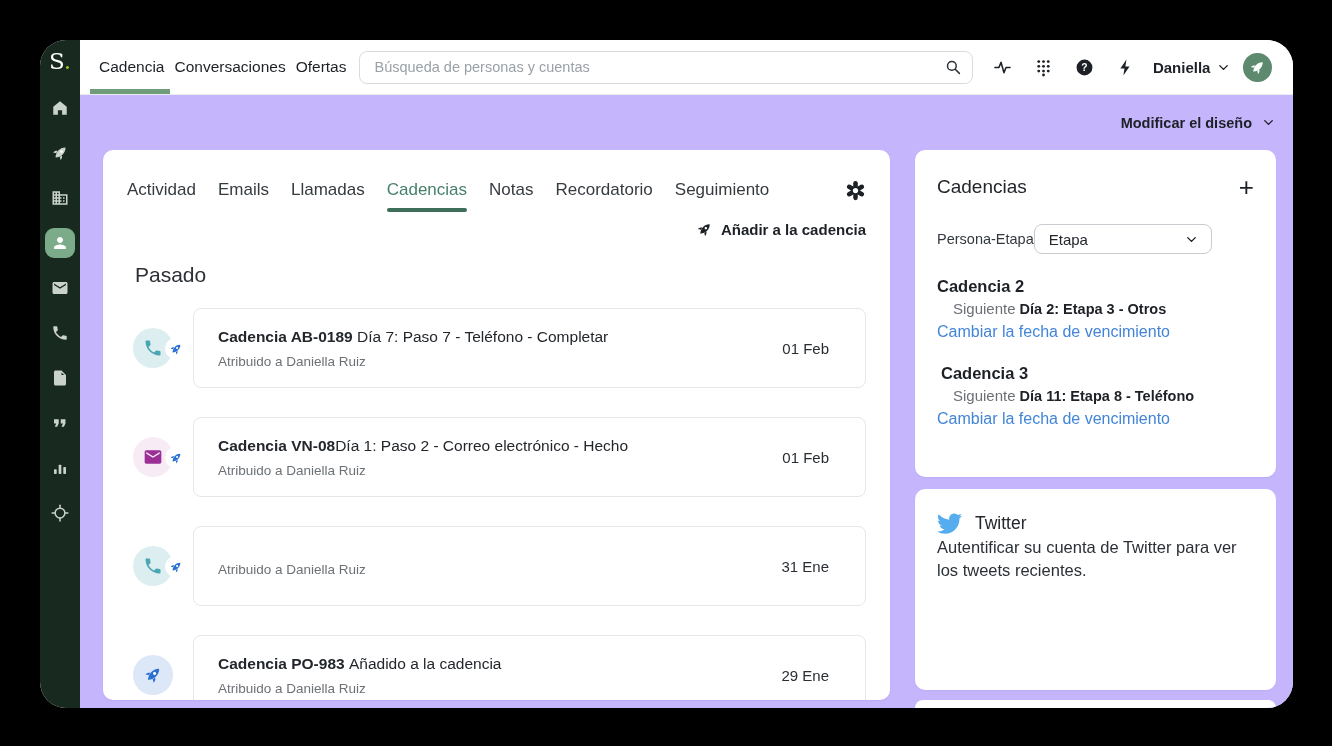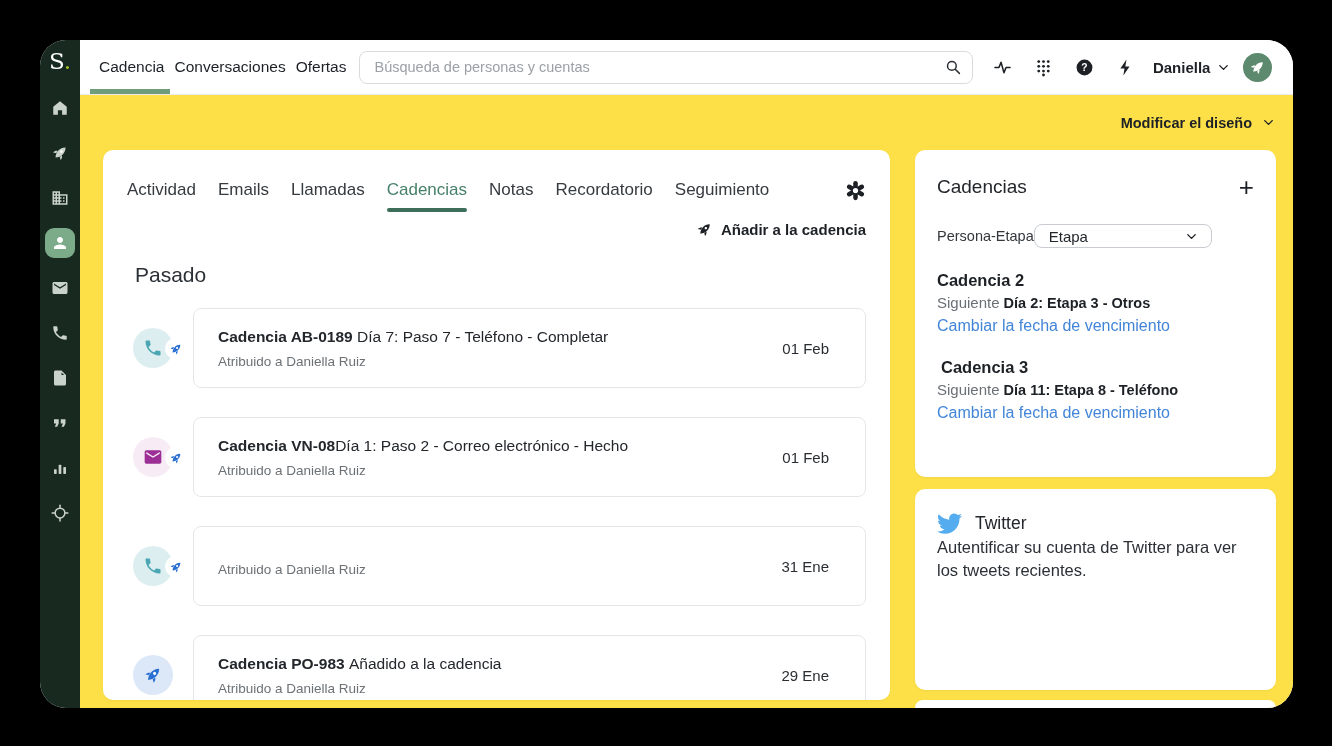--- a/index.html
+++ b/index.html
@@ -35,21 +35,21 @@
   .searchbox input { border:none; outline:none; flex:1; font-size:14.5px; color:#33383d; font-family:"Liberation Sans", sans-serif; }
   .searchbox input::placeholder { color:#9ba1a6; }
   .search-glyph { color:#2b3036; flex-shrink:0; }
   .topbar-icons { display:flex; align-items:center; gap:22px; margin-left:20px; color:#1d2126; }
   .topbar-icons svg { width:19px; height:19px; display:block; }
   .user-chip { display:flex; align-items:center; gap:6px; margin-left:18px; cursor:pointer; }
   .user-name { font-size:15px; font-weight:700; color:#1d2126; }
   .avatar { width:29px; height:29px; border-radius:50%; background:#5d8a6e; display:flex; align-items:center; justify-content:center; margin-left:12px; }
   .avatar svg { width:17px; height:17px; }
   
-  .content { flex:1; background:#fde047; display:flex; flex-direction:column; padding:0 17px 0 23px; min-height:0; }
+  .content { flex:1; background:#c4b5fd; display:flex; flex-direction:column; padding:0 17px 0 23px; min-height:0; }
   .layout-row { height:55px; display:flex; align-items:center; justify-content:flex-end; gap:9px; flex-shrink:0; color:#1d2126; }
   .layout-label { font-size:14.5px; font-weight:700; }
   .cols { flex:1; display:flex; min-height:0; }
   .card { background:#fff; border-radius:10px; box-shadow:0 1px 2px rgba(20,30,40,.05); }
   
   .main-card { width:787px; height:550px; padding:18px 24px 0 24px; overflow:hidden; }
   .tabs { display:flex; align-items:center; gap:22px; height:44px; }
   .tab { font-size:17px; color:#363b40; position:relative; height:100%; display:flex; align-items:center; cursor:pointer; white-space:nowrap; }
   .tab.active { color:#47806a; }
   .tab.active::after { content:""; position:absolute; left:0; right:0; bottom:0; height:4px; background:#3d6e5a; border-radius:2px; }
@@ -76,27 +76,27 @@
   .item-attr { font-size:13.5px; color:#6c7176; margin-top:7px; }
   .item-date { font-size:15px; color:#2a2e33; flex-shrink:0; margin-left:16px; }
   
   .right-col { flex:1; margin-left:25px; display:flex; flex-direction:column; min-width:0; }
   .cad-card { height:327px; padding:24px 22px; }
   .cad-head { display:flex; align-items:center; justify-content:space-between; }
   .cad-title { font-size:19px; color:#23272c; }
   .plus-btn { font-size:26px; font-weight:300; color:#1d2126; line-height:1; cursor:pointer; }
   .filter-row { display:flex; align-items:center; justify-content:flex-start; margin-top:24px; }
   .filter-label { font-size:14.5px; color:#33383d; }
-  .select { width:178px; height:24px; border:1px solid #c8ccd0; border-radius:8px; background:#fff; display:flex; align-items:center; justify-content:space-between; padding:0 12px 0 14px; cursor:pointer; }
+  .select { width:178px; height:30px; border:1px solid #c8ccd0; border-radius:8px; background:#fff; display:flex; align-items:center; justify-content:space-between; padding:0 12px 0 14px; cursor:pointer; }
   .select-value { font-size:15px; color:#23272c; }
   .chev { width:15px; height:15px; color:#1d2126; }
   .entry { margin-top:23px; }
   .entry + .entry .entry-name { margin-left:4px; }
   .entry-name { font-size:16.5px; font-weight:700; color:#1d2126; }
-  .entry-next { margin-top:4px; font-size:14.5px; }
+  .entry-next { margin-top:4px; font-size:14.5px;margin-left:16px; }
   .next-label { color:#6b7076; font-size:15px; }
   .next-value { color:#1d2126; font-weight:700; }
   .entry-link { margin-top:6px; font-size:16px; font-weight:500; color:#4285d8; cursor:pointer; }
   .tw-card { height:201px; margin-top:12px; padding:22px; }
   .tw-head { display:flex; align-items:center; gap:13px; }
   .tw-head svg { width:25px; height:25px; }
   .tw-title { font-size:17.5px; color:#23272c; }
   .tw-desc { font-size:16.5px; line-height:1.42; color:#2b3036; max-width:300px; }
   .tw-btn { margin-top:17px; display:inline-block; background:#fff; border:1px solid #c9ced2; border-radius:8px; padding:11px 20px; font-size:15.5px; font-weight:700; color:#1d2126; cursor:pointer; font-family:"Liberation Sans", sans-serif; }
   .peek-card { flex:1; margin-top:10px; border-radius:10px 10px 0 0; background:#fff; box-shadow:0 1px 2px rgba(20,30,40,.05); }

